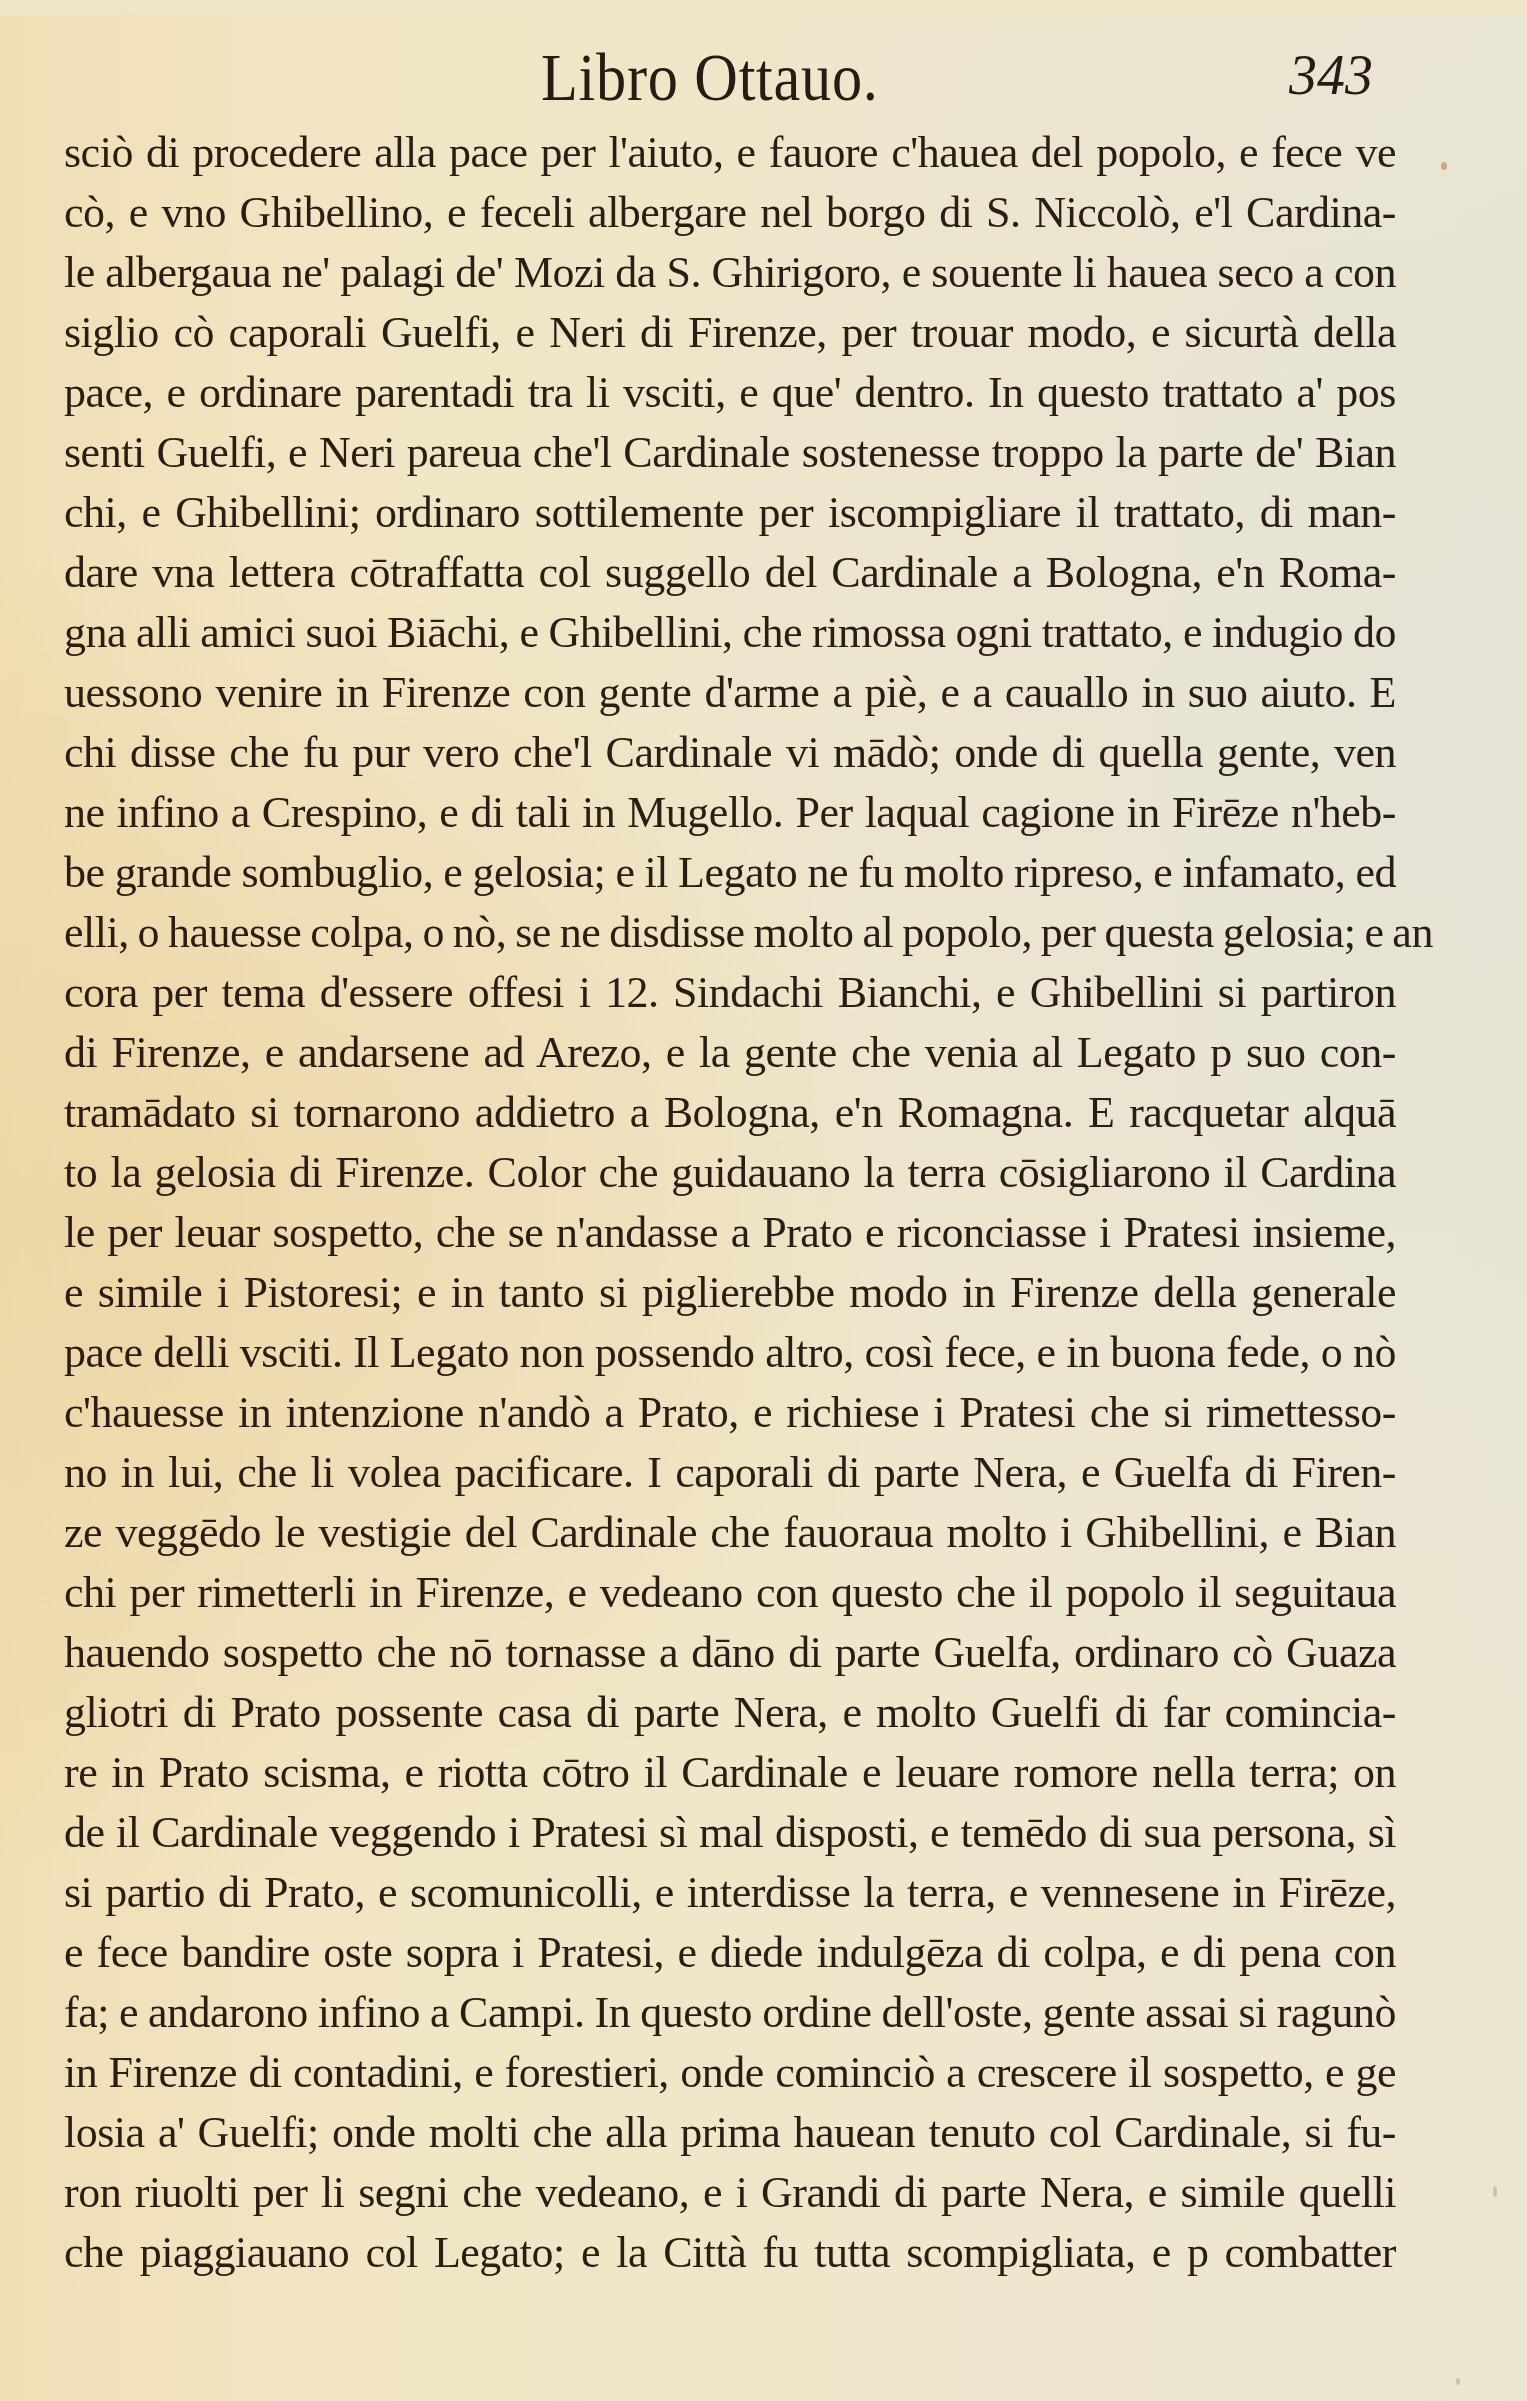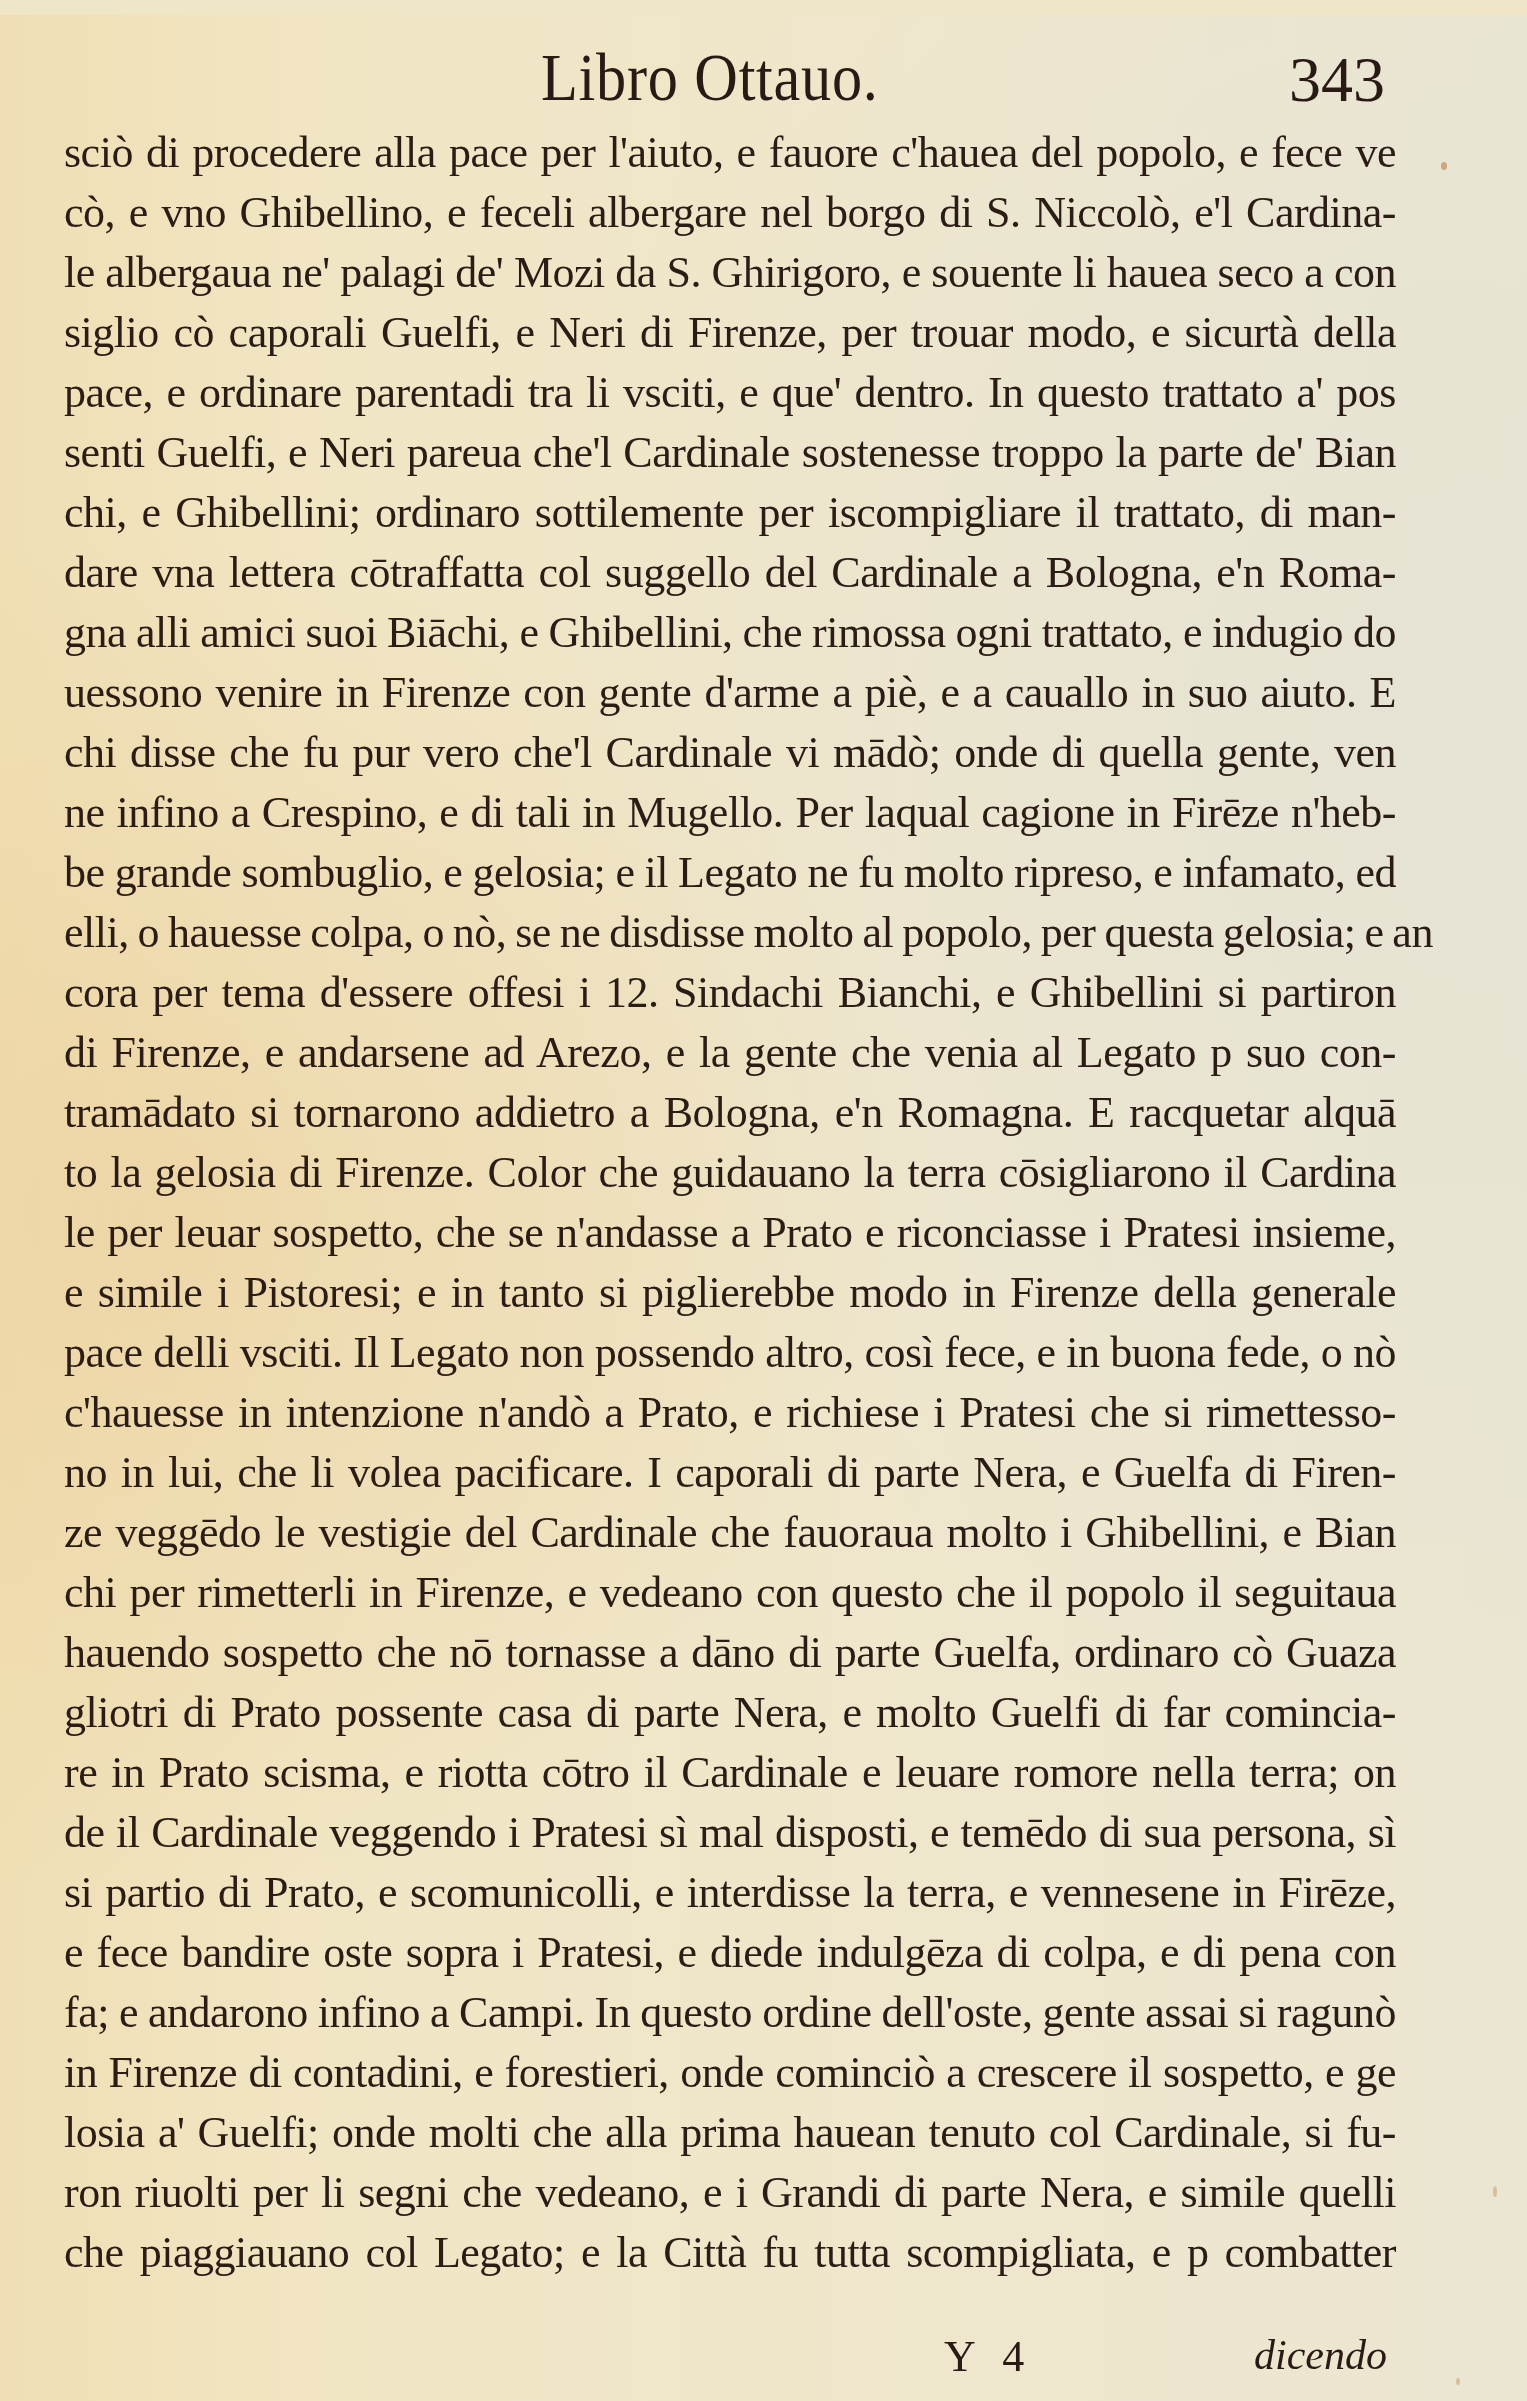--- a/index.html
+++ b/index.html
@@ -37,22 +37,23 @@
     letter-spacing: 0.8px;
     color: #2a1a15;
     transform: scaleX(0.9);
     transform-origin: left top;
   }
   .page-number {
     position: absolute;
     left: 1289px;
     top: 4.7px;
     font-family: "Liberation Serif", "DejaVu Serif", serif;
-    font-size: 64px;
+    font-size: 56px;
     color: #2a1a15;
+    font-style: italic;
   }
   .body-text {
     position: absolute;
     top: 108px;
     left: 64px;
     width: 1332px;
   }
   .line {
     height: 60px;
     line-height: 60px;
@@ -138,22 +139,18 @@
       <div class="line">de il Cardinale veggendo i Pratesi sì mal disposti, e temēdo di sua persona, sì</div>
       <div class="line">si partio di Prato, e scomunicolli, e interdisse la terra, e vennesene in Firēze,</div>
       <div class="line">e fece bandire oste sopra i Pratesi, e diede indulgēza di colpa, e di pena con</div>
       <div class="line">fa; e andarono infino a Campi. In questo ordine dell'oste, gente assai si ragunò</div>
       <div class="line">in Firenze di contadini, e forestieri, onde cominciò a crescere il sospetto, e ge</div>
       <div class="line">losia a' Guelfi; onde molti che alla prima hauean tenuto col Cardinale, si fu-</div>
       <div class="line">ron riuolti per li segni che vedeano, e i Grandi di parte Nera, e simile quelli</div>
       <div class="line">che piaggiauano col Legato; e la Città fu tutta scompigliata, e p combatter</div>
     </div>
 
-  <div class="foot">
-    <div class="signature">Y 4</div>
-    <div class="catchword">dicendo</div>
-  </div>
 
   <span class="speck" style="left:1441px;top:147px;width:6.3px;height:7.8px;"></span>
   <span class="speck" style="left:1493px;top:2171px;width:3.9px;height:11px;opacity:0.35;"></span>
   <span class="speck" style="left:1456px;top:2363px;width:3.9px;height:7px;opacity:0.35;"></span>
 </div>
 
 
 </body></html>

